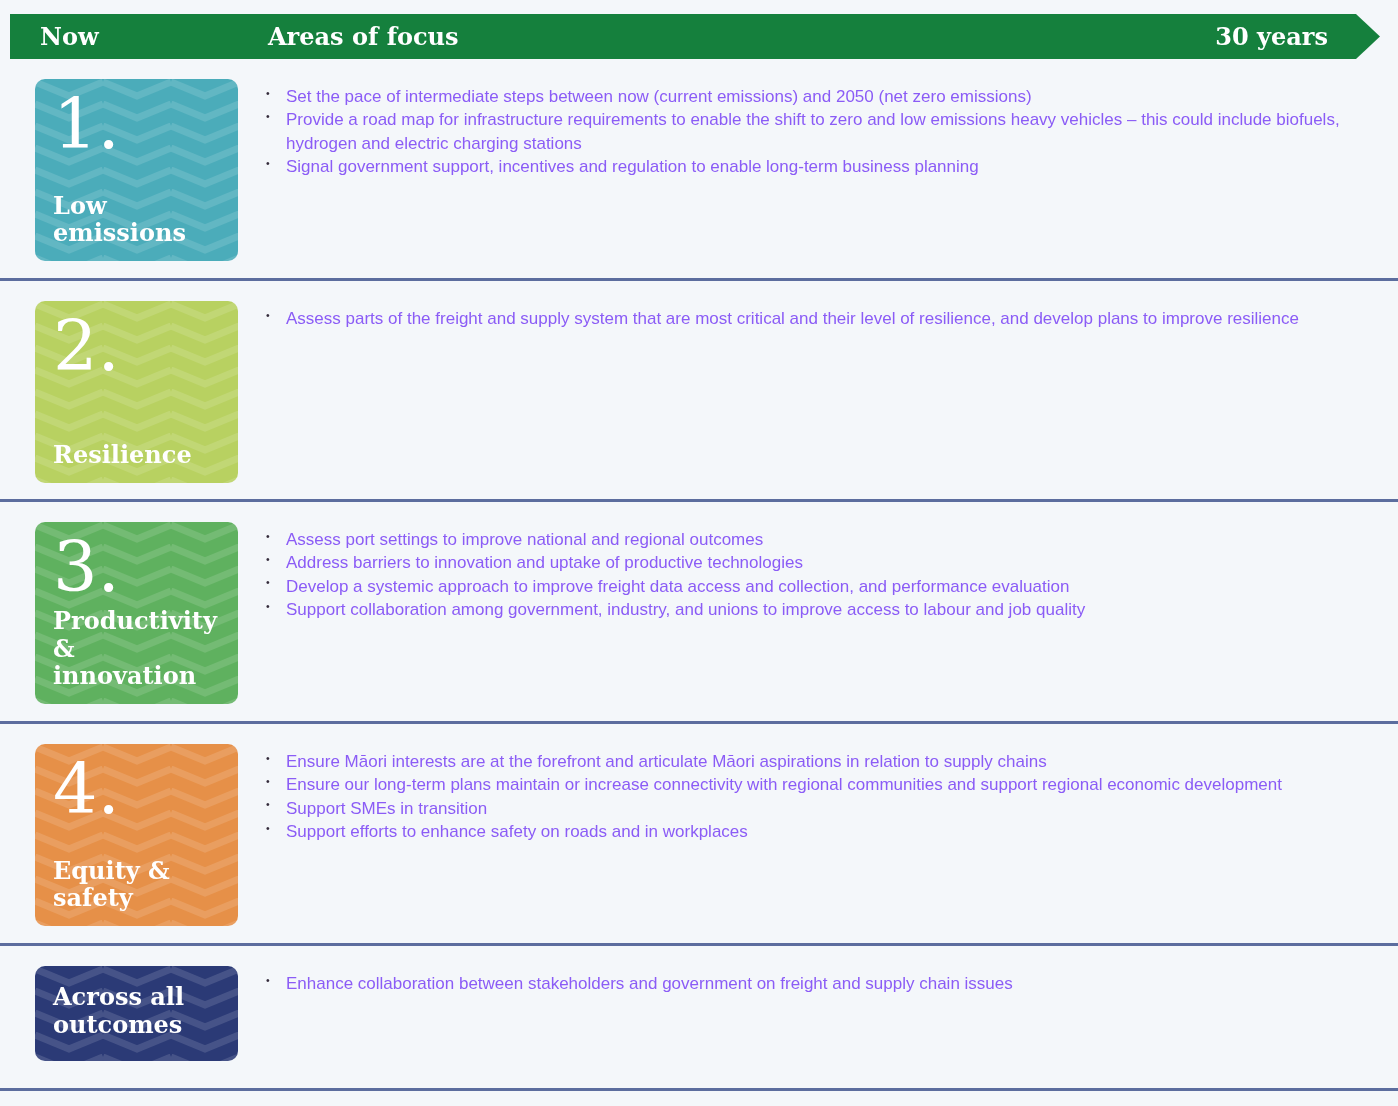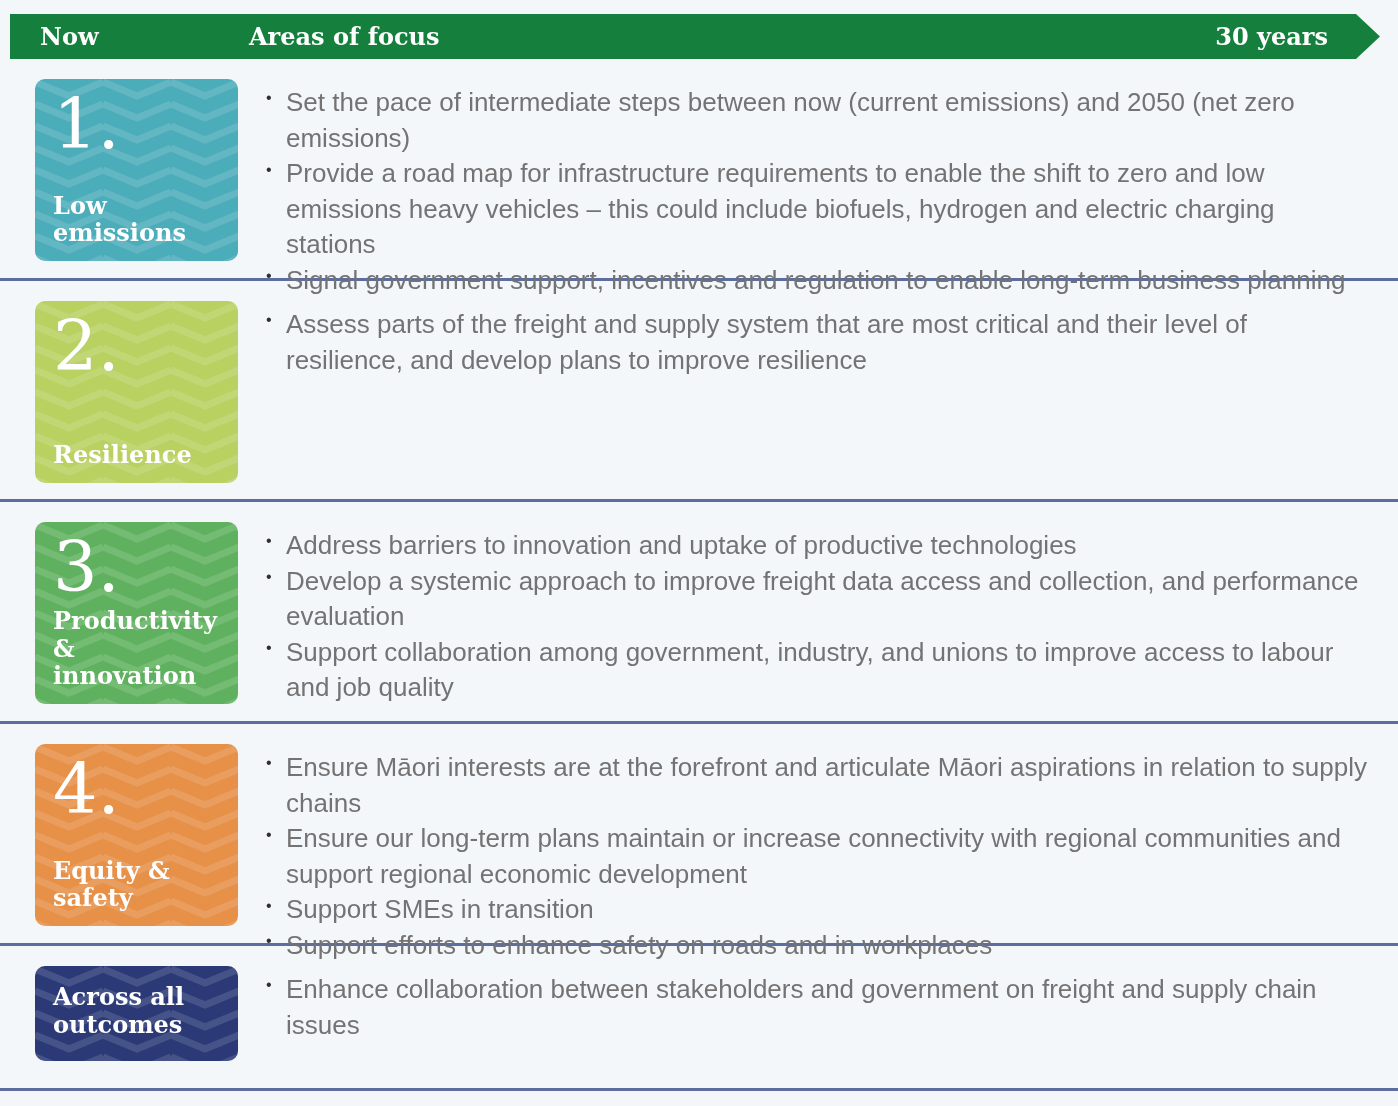--- a/index.html
+++ b/index.html
@@ -23,21 +23,21 @@
     height: 45px;
     display: flex;
     align-items: center;
     clip-path: polygon(0 0, calc(100% - 24px) 0, 100% 50%, calc(100% - 24px) 100%, 0 100%);
     color: #ffffff;
     font-family: "DejaVu Serif", "Liberation Serif", serif;
     font-weight: bold;
     font-size: 24px;
   }
   .header-now { margin-left: 30px; }
-  .header-title { position: absolute; left: 239px; }
+  .header-title { position: absolute; left: 258px; }
   .header-end { margin-left: auto; margin-right: 52px; }
 
   
   .rows { position: absolute; top: 59px; left: 0; width: 1398px; }
   .focus-row {
     display: flex;
     align-items: flex-start;
     padding: 20px 30px 0 35px;
     border-bottom: 3px solid #5C6D9E;
   }
@@ -87,23 +87,23 @@
     z-index: 1;
     max-width: 160px;
   }
   .focus-row:nth-child(5) .cat-label { margin-top: 8px; }
 
   .bullets {
     flex: 1;
     list-style: none;
     margin-left: 24px;
     padding-top: 6px;
-    font-size: 26px;
+    font-size: 17px;
     line-height: 1.37;
-    color: #737373;
+    color: #8b5cf6;
   }
   .bullets li {
     position: relative;
     padding-left: 24px;
   }
   .bullets li::before {
     content: "\2022";
     position: absolute;
     left: 4px;
     top: 0.08em;
@@ -166,20 +166,21 @@
           <pattern class="chevp" width="68" height="22" patternUnits="userSpaceOnUse" id="chev2">
             <path d="M0 3 L34 17 L68 3" fill="none" stroke="#ffffff" stroke-opacity="0.13" stroke-width="7"></path>
           </pattern>
         </defs>
         <rect width="100%" height="100%" fill="url(#chev2)"></rect>
       </svg>
       <div class="cat-num">3.</div>
       <div class="cat-label">Productivity &amp; innovation</div>
     </div>
     <ul class="bullets">
+          <li>Assess port settings to improve national and regional outcomes</li>
           <li>Address barriers to innovation and uptake of productive technologies</li>
           <li>Develop a systemic approach to improve freight data access and collection, and performance evaluation</li>
           <li>Support collaboration among government, industry, and unions to improve access to labour and job quality</li>
         </ul>
   </div>
 
   <div class="focus-row" style="border-bottom-color: rgb(92, 109, 158);">
     <div class="cat-box" style="background: rgb(230, 144, 72);">
       <svg class="chev">
         <defs>

